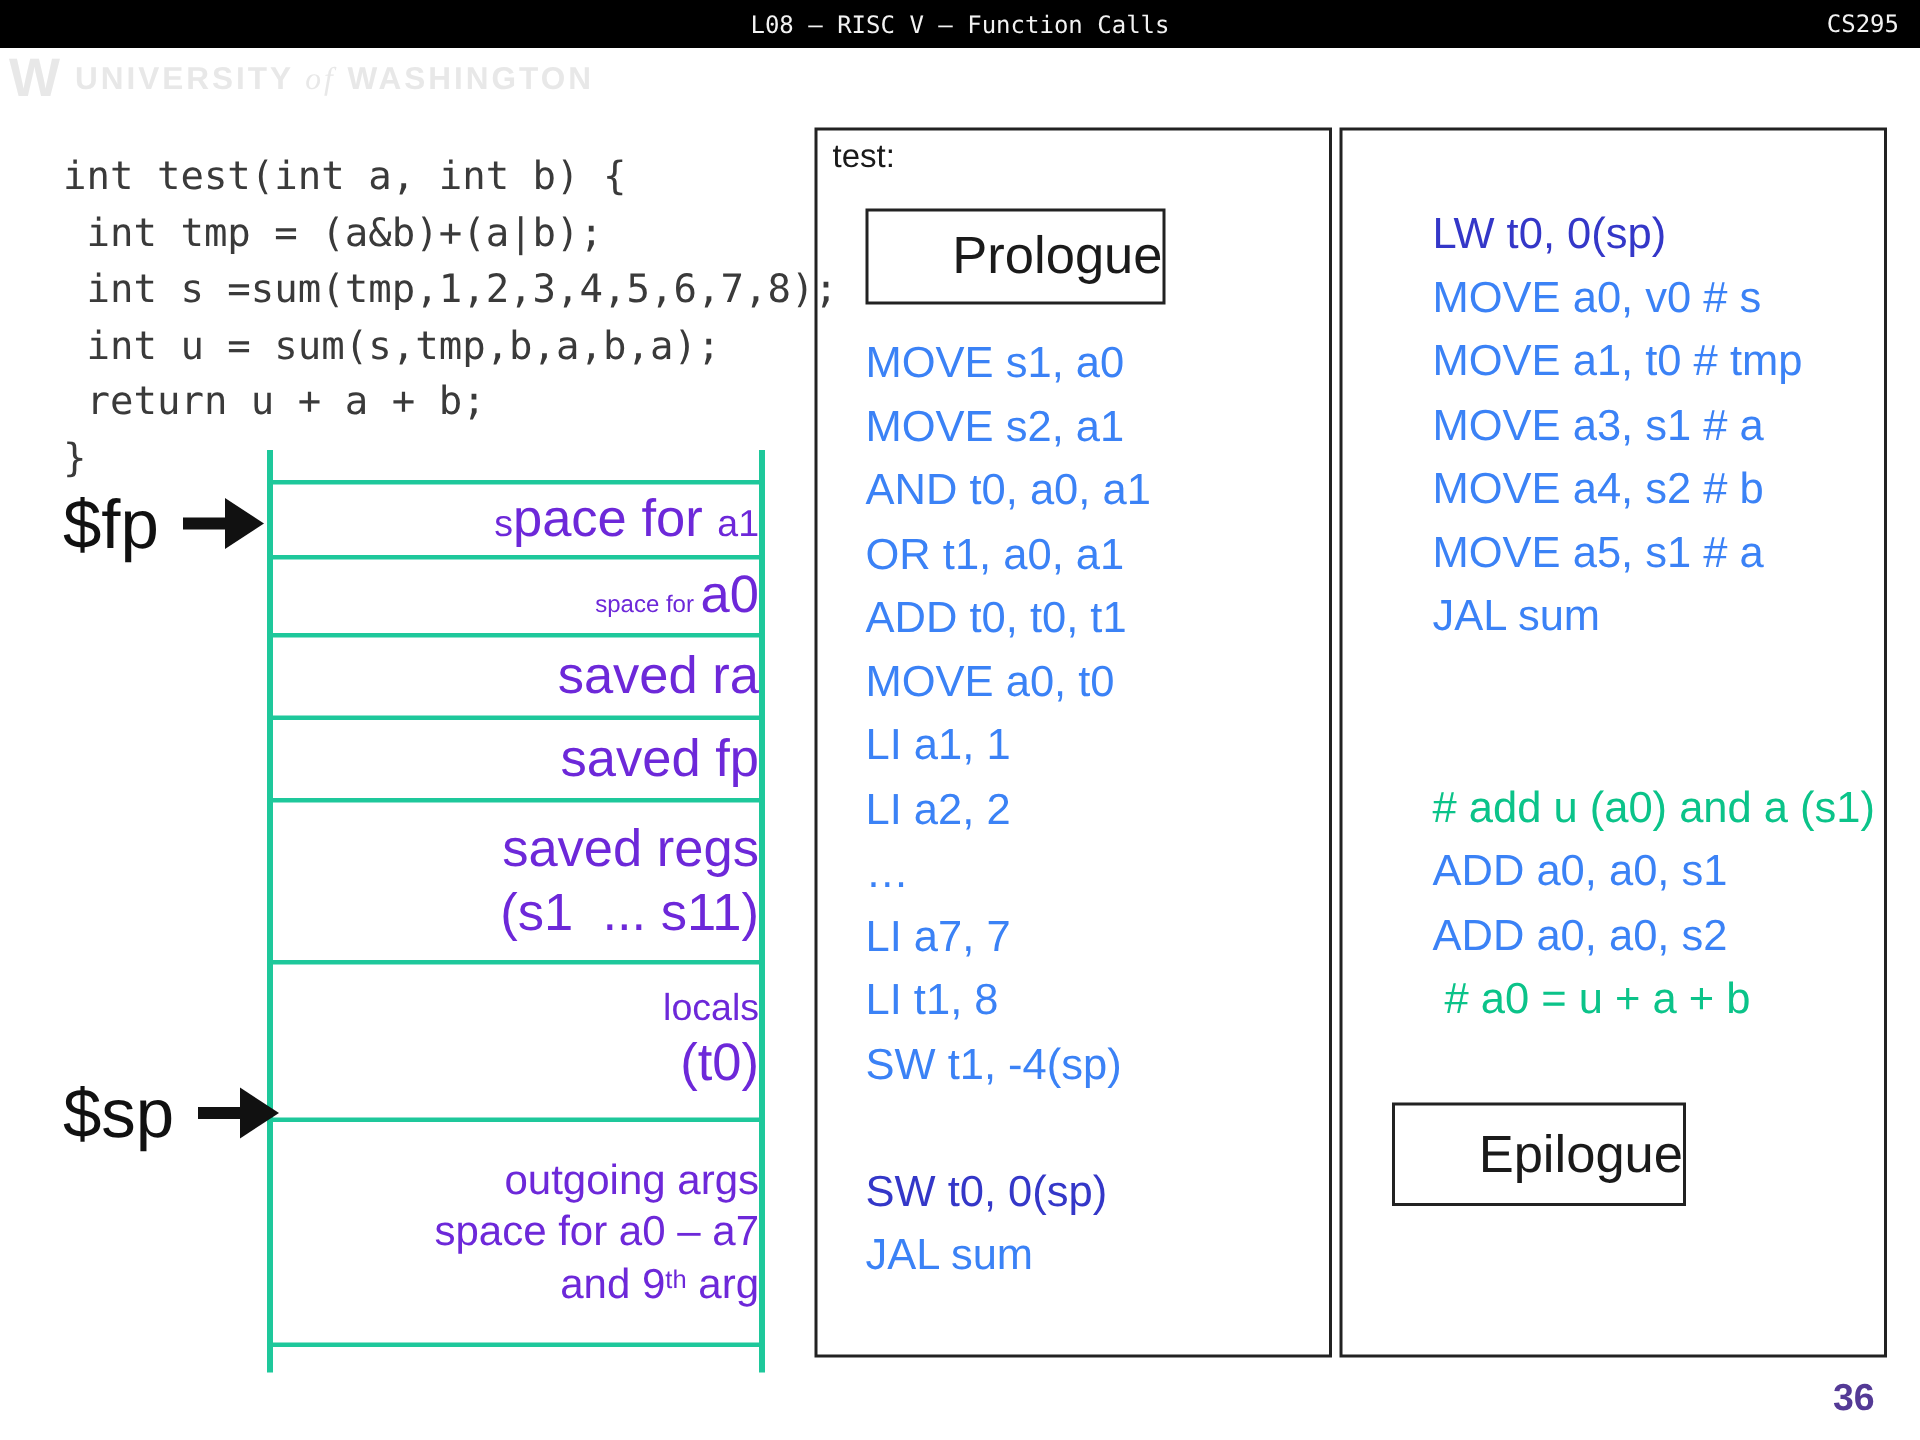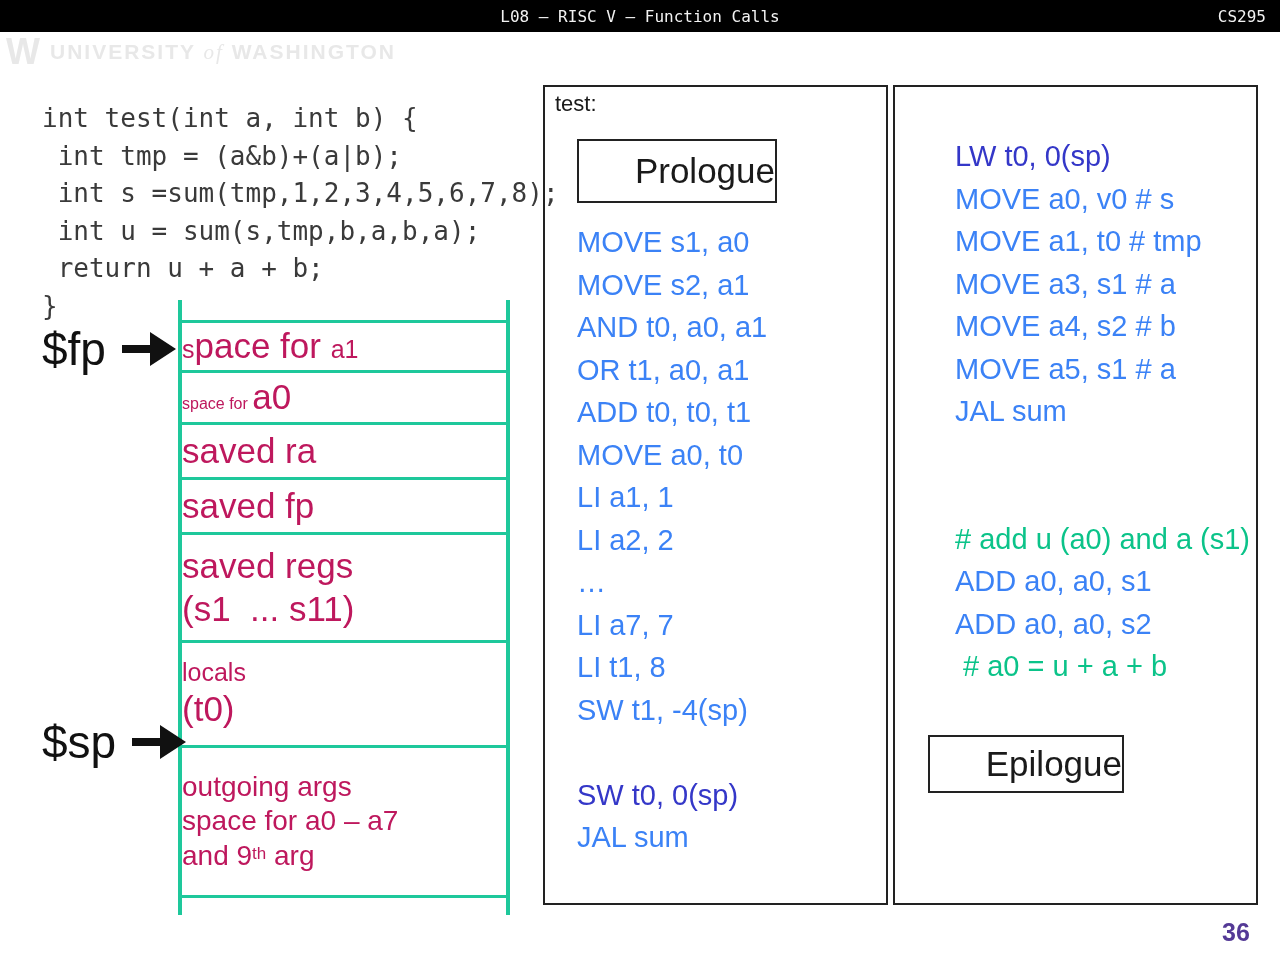--- a/index.html
+++ b/index.html
@@ -36,22 +36,22 @@
   .code-line{ height:37.6px; line-height:37.6px; }
   
   .stack{
     position:absolute; left:178px; top:300px; width:332px; height:615px;
     border-left:4px solid var(--stack-green); border-right:4px solid var(--stack-green);
     box-sizing:border-box;
   }
   .stack-spacer{ height:20px; }
   .stack-cell{
     box-sizing:border-box; border-top:3px solid var(--stack-green);
-    display:flex; flex-direction:column; align-items:flex-start; justify-content:center;
-    text-align:center; color:#be185d;
+    display:flex; flex-direction:column; align-items:flex-end; justify-content:center;
+    text-align:center; color:#6d28d9;
   }
   .stack-line{ line-height:1.22; white-space:pre; }
   .stack-cell .sup{ font-size:17px; vertical-align:super; line-height:0; }
   .stack-tail{ box-sizing:border-box; border-top:3px solid var(--stack-green); height:20px; }
   .ptr{
     position:absolute; left:42px; display:flex; align-items:center;
     font-size:46px; color:#111; font-weight:500;
   }
   .ptr .arrow{ margin-left:16px; display:inline-flex; }
   
@@ -59,21 +59,21 @@
     position:absolute; box-sizing:border-box; border:2px solid #222; background:#fff;
   }
   .asm-box.left{ left:543px; top:85px; width:345px; height:820px; }
   .asm-box.right{ left:893px; top:85px; width:365px; height:820px; }
   .test-label{ position:absolute; left:10px; top:4px; font-size:22px; }
   .stage-box{
     position:absolute; box-sizing:border-box; border:2px solid #222;
     display:flex; align-items:center; justify-content:flex-end; font-size:35px;
   }
   .prologue-box{ left:32px; top:52px; width:200px; height:64px; }
-  .epilogue-box{ left:33px; top:648px; width:196px; height:58px; }
+  .epilogue-box{ left:33px; top:648px; width:196px; height:69px; }
   .asm-lines{ position:absolute; }
   .asm-box.left  .asm-lines{ left:32px; top:136px; }
   .asm-box.right .asm-lines{ left:24px; top:50px;margin-left:36px; }
   .asm-line{ height:42.5px; line-height:39px; font-size:29px; white-space:pre; color:#3b82f6; }
   .asm-line.blue{ color:var(--ins-blue); }
   .asm-line.green{ color:var(--comment-green); }
   
   .page-num{
     position:absolute; left:1222px; top:918px; font-size:25px; font-weight:bold;
     color:var(--page-purple);

